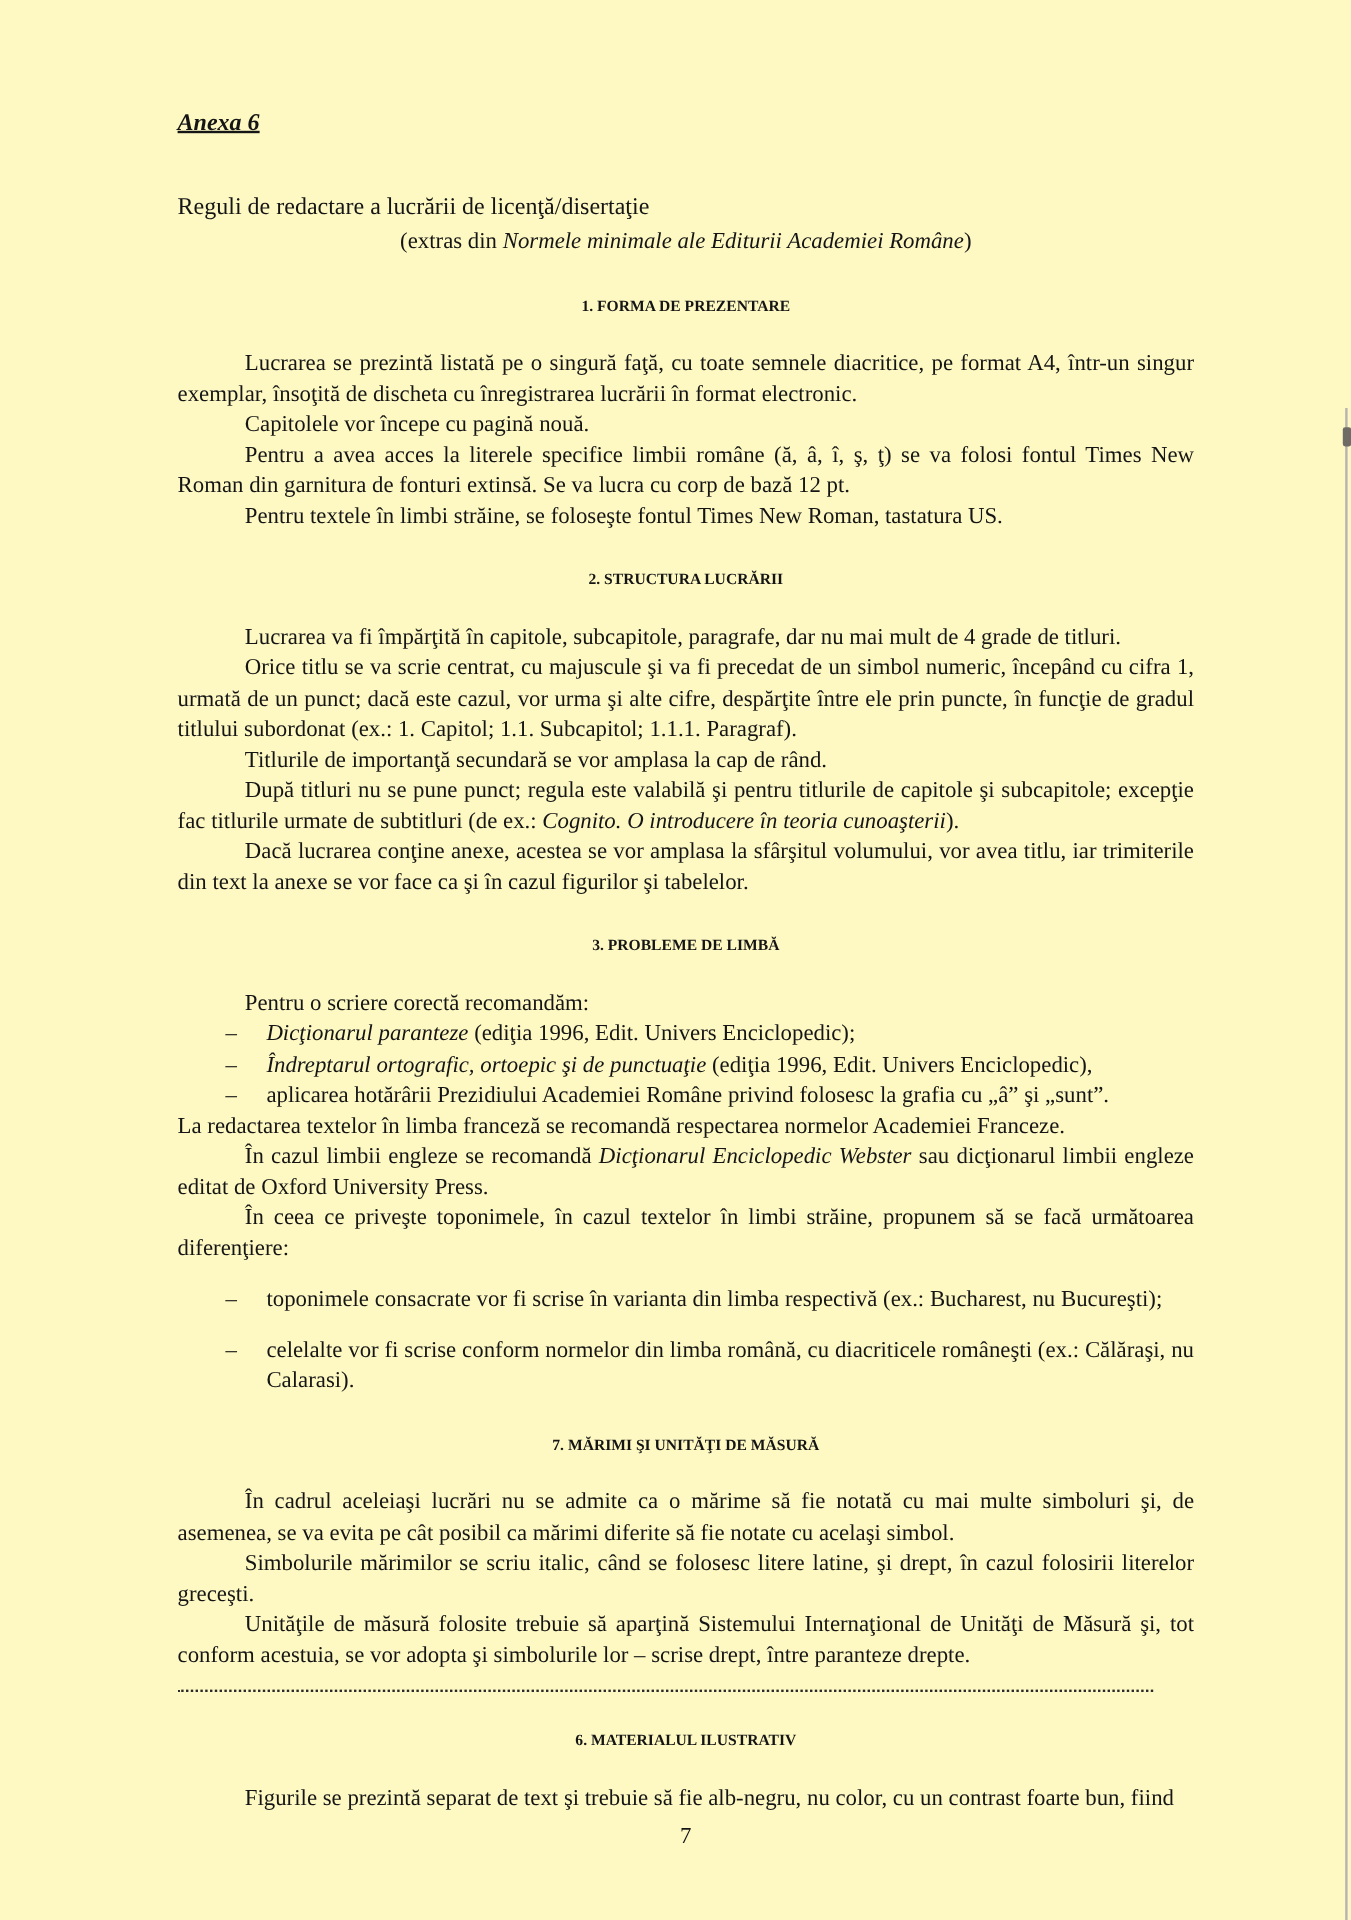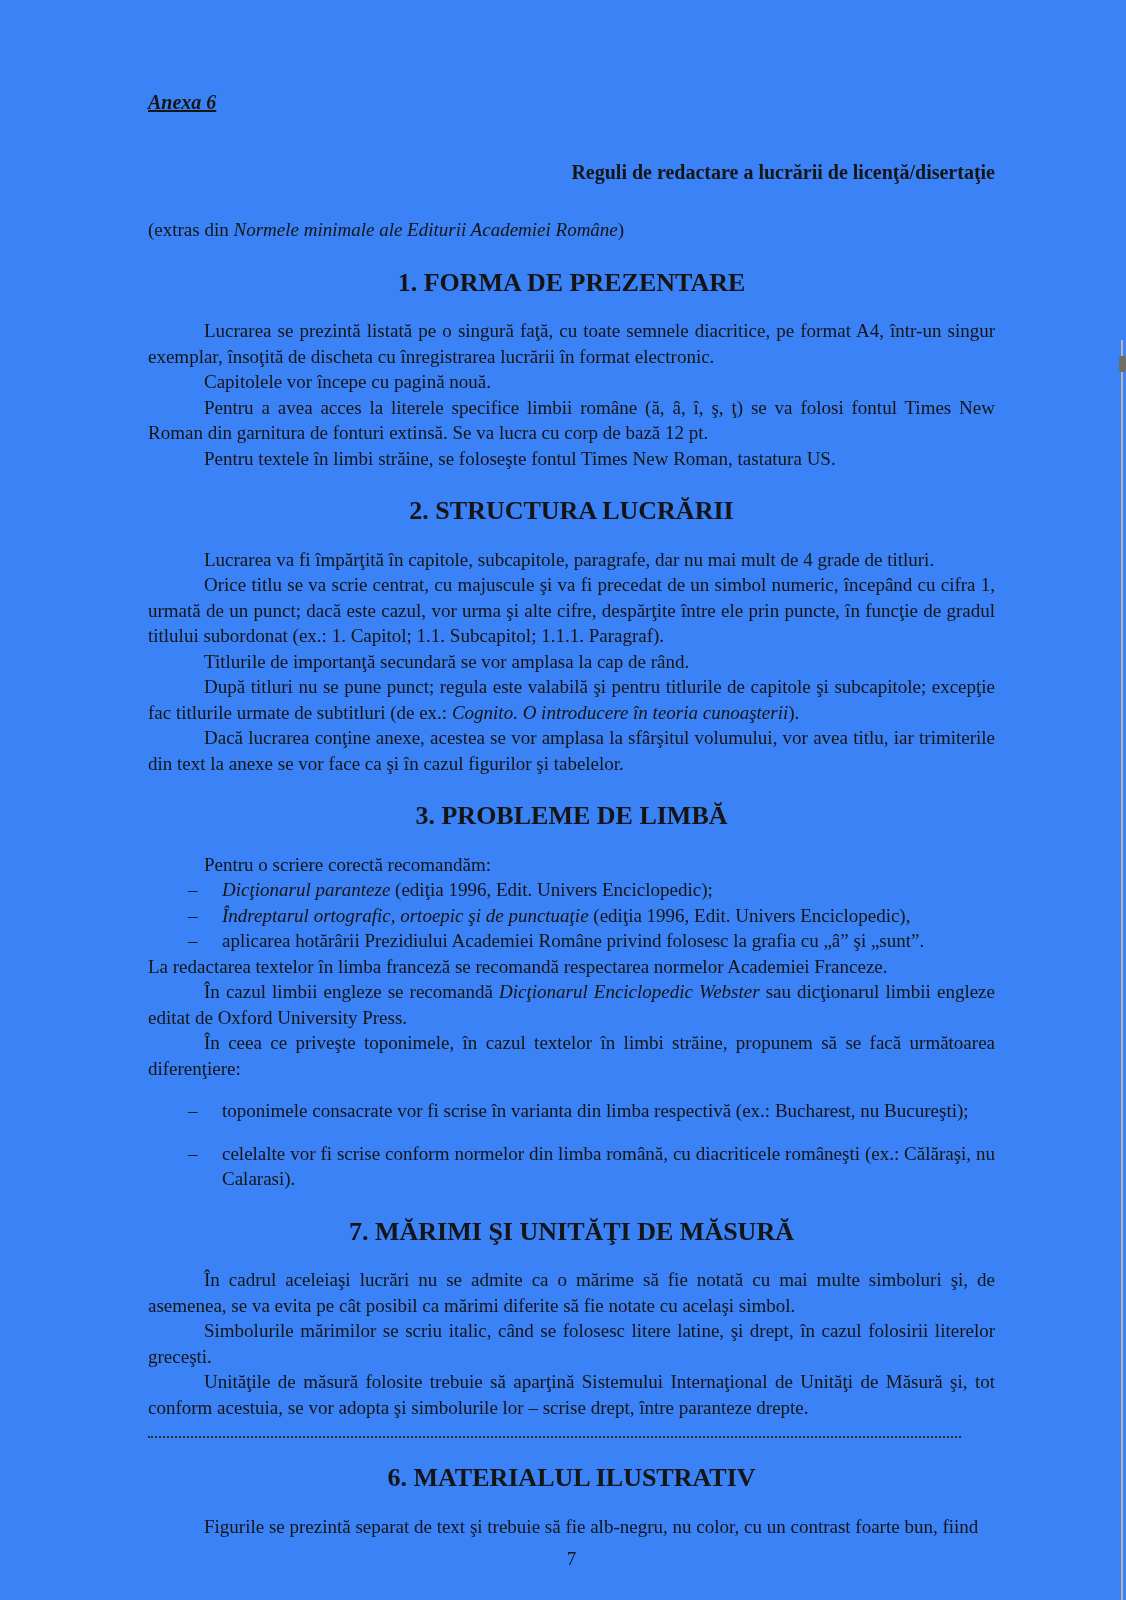--- a/index.html
+++ b/index.html
@@ -2,48 +2,48 @@
 <html><head>
 <meta charset="utf-8">
 <style>
   * { box-sizing: border-box; }
   html, body { margin: 0; padding: 0; background: #ffffff; }
   .page {
     position: relative;
     width: 1126px;
     height: 1600px;
     margin: 0 auto;
-    background: #3b82f6;
+    background: #fef9c3;
     color: #151515;
     font-family: "Liberation Serif", serif;
     font-size: 19px;
     line-height: 25.5px;
     padding: 90px 131px 30px 148px;
     overflow: hidden;
   }
   .annex {
     font-weight: bold;
     font-style: italic;
     text-decoration: underline;
     font-size: 20px;
   }
   .doc-title {
-    text-align: right;
-    font-weight: bold;
+    text-align: left;
+    font-weight: normal;
     font-size: 20px;
     margin: 44px 0 0 0;
   }
   .doc-subtitle {
-    text-align: left;
-    margin: 32px 0 0 0;
+    text-align: center;
+    margin: 4px 0 0 0;
   }
   .sec-heading {
     text-align: center;
     font-weight: bold;
-    font-size: 26px;
+    font-size: 13px;
     margin: 27px 0 23px 0;
   }
   p { margin: 0; text-align: justify; }
   .ind { text-indent: 56px; }
   .li {
     padding-left: 74px;
     text-indent: -34px;
     text-align: justify;
   }
   .li .dash { display: inline-block; width: 34px; text-indent: 0; }

